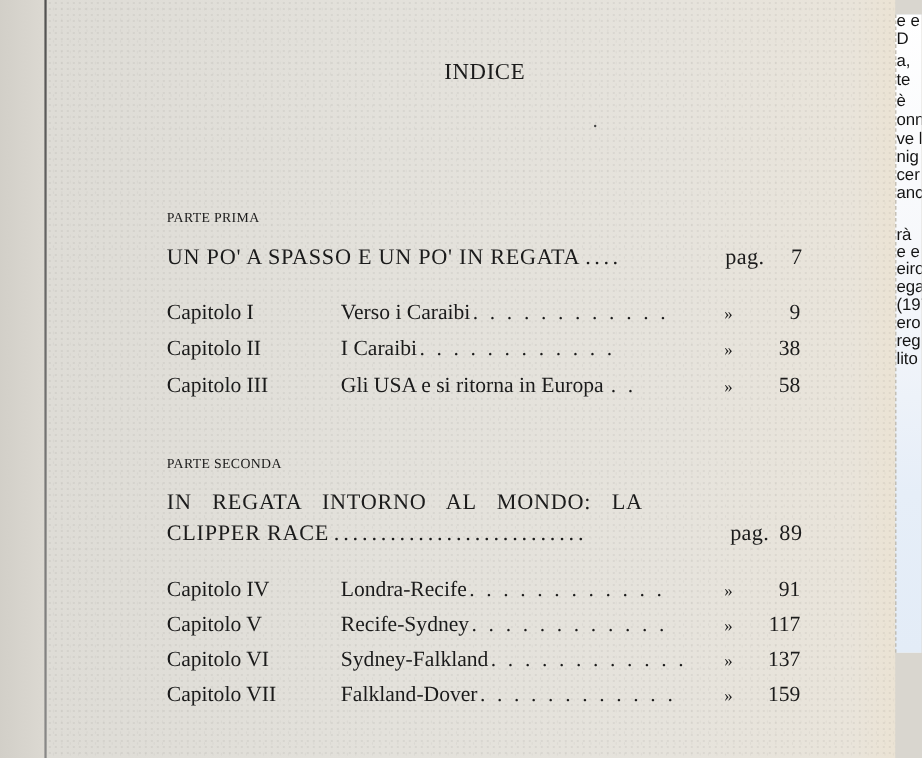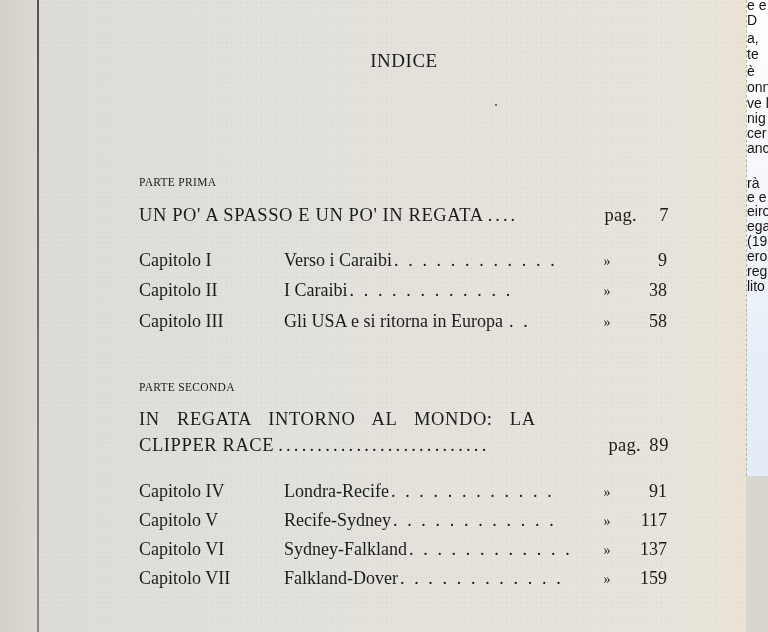--- a/index.html
+++ b/index.html
@@ -25,21 +25,21 @@
     .main-page::after {
       content: ""; position: absolute; inset: 0;
       background-image:
         radial-gradient(rgba(0,0,0,0.05) 0.6px, transparent 0.8px),
         radial-gradient(rgba(0,0,0,0.04) 0.6px, transparent 0.8px);
       background-size: 5px 5px, 7px 9px;
       background-position: 0 0, 2px 3px;
       pointer-events: none;
     }
     .right-page {
-      position: absolute; left: 746px; top: 0; width: 22px; height: 476px;
+      position: absolute; left: 746px; top: 12px; width: 22px; height: 532px;
       background: linear-gradient(180deg, #ffffff 0%, #f4f6fa 45%, #e6eef8 75%, #e3ecf7 100%);
       overflow: hidden;
       border-left: 1px dashed #b9b3a6;
     }
     .right-page .frag {
       position: absolute; left: 0; white-space: nowrap;
       font-family: "Liberation Sans", "DejaVu Sans", sans-serif;
       font-size: 14px; line-height: 15px; color: #141414;
     }
     .right-page .frag.it { }

